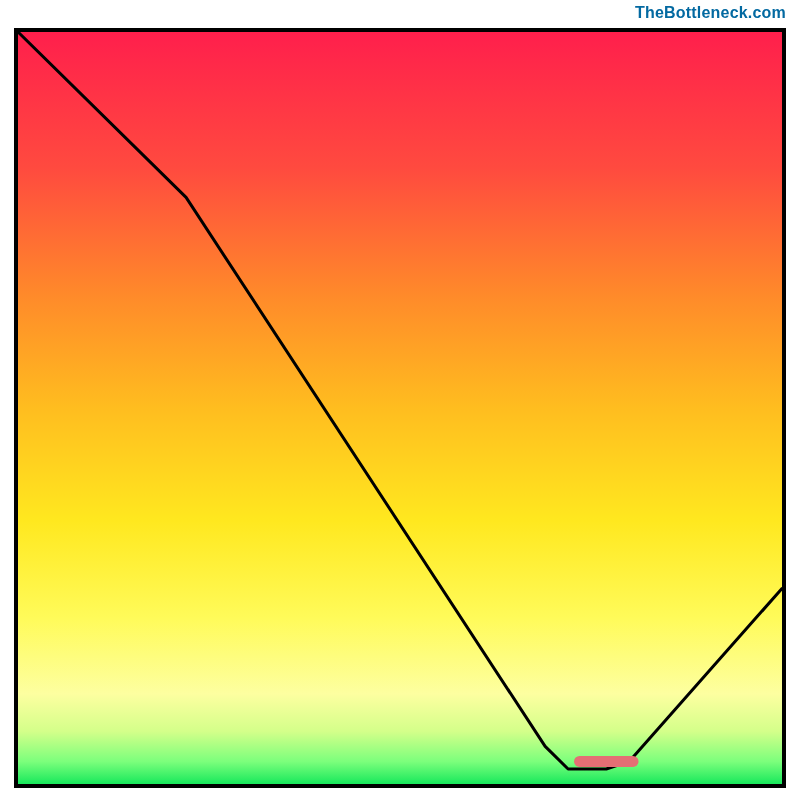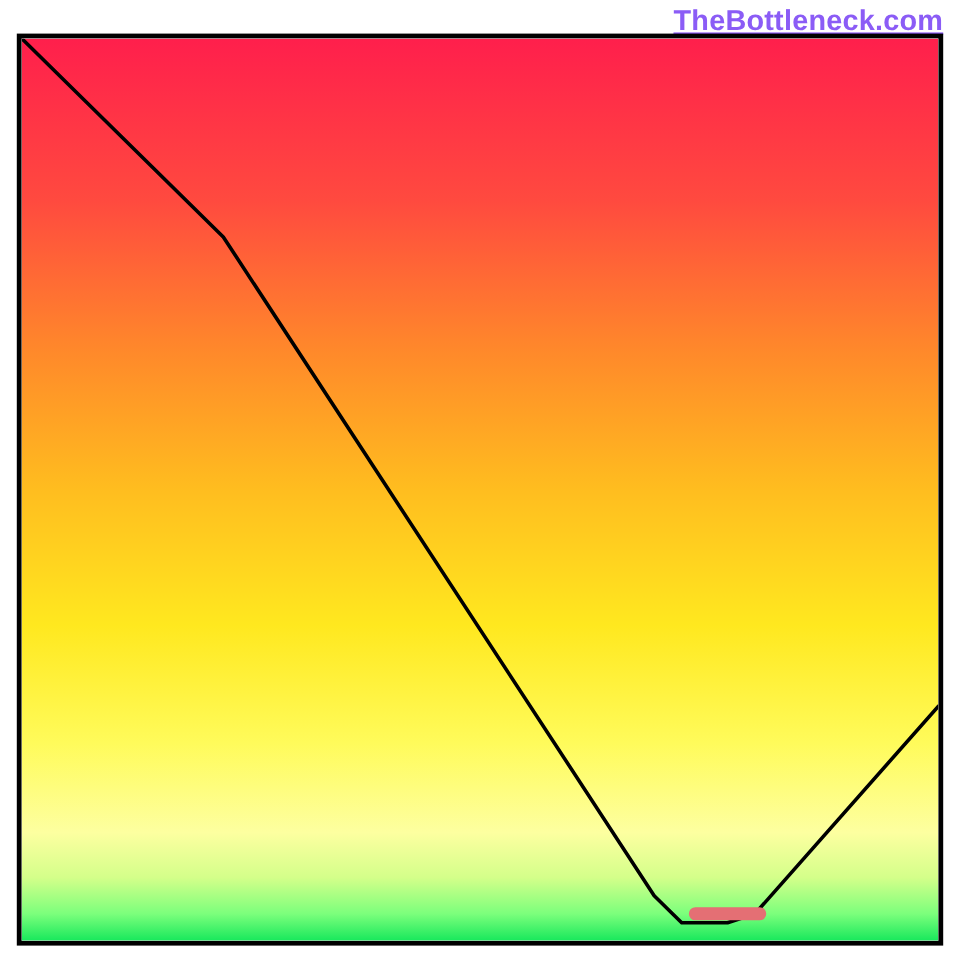--- a/index.html
+++ b/index.html
@@ -8,25 +8,24 @@
     width: 800px;
     height: 800px;
     background: #ffffff;
     font-family: Arial, Helvetica, sans-serif;
     position: relative;
   }
   .watermark {
     position: absolute;
     top: 4px;
     right: 14px;
-    font-size: 24px;
+    font-size: 16px;
     font-weight: 600;
-    color: #8b5cf6;
+    color: #0369a1;
     letter-spacing: 0.2px;
-    text-decoration: underline;
   }
   .frame {
     position: absolute;
     left: 14px;
     top: 28px;
     width: 772px;
     height: 760px;
     border: 4px solid #000;
     box-sizing: border-box;
     overflow: hidden;

